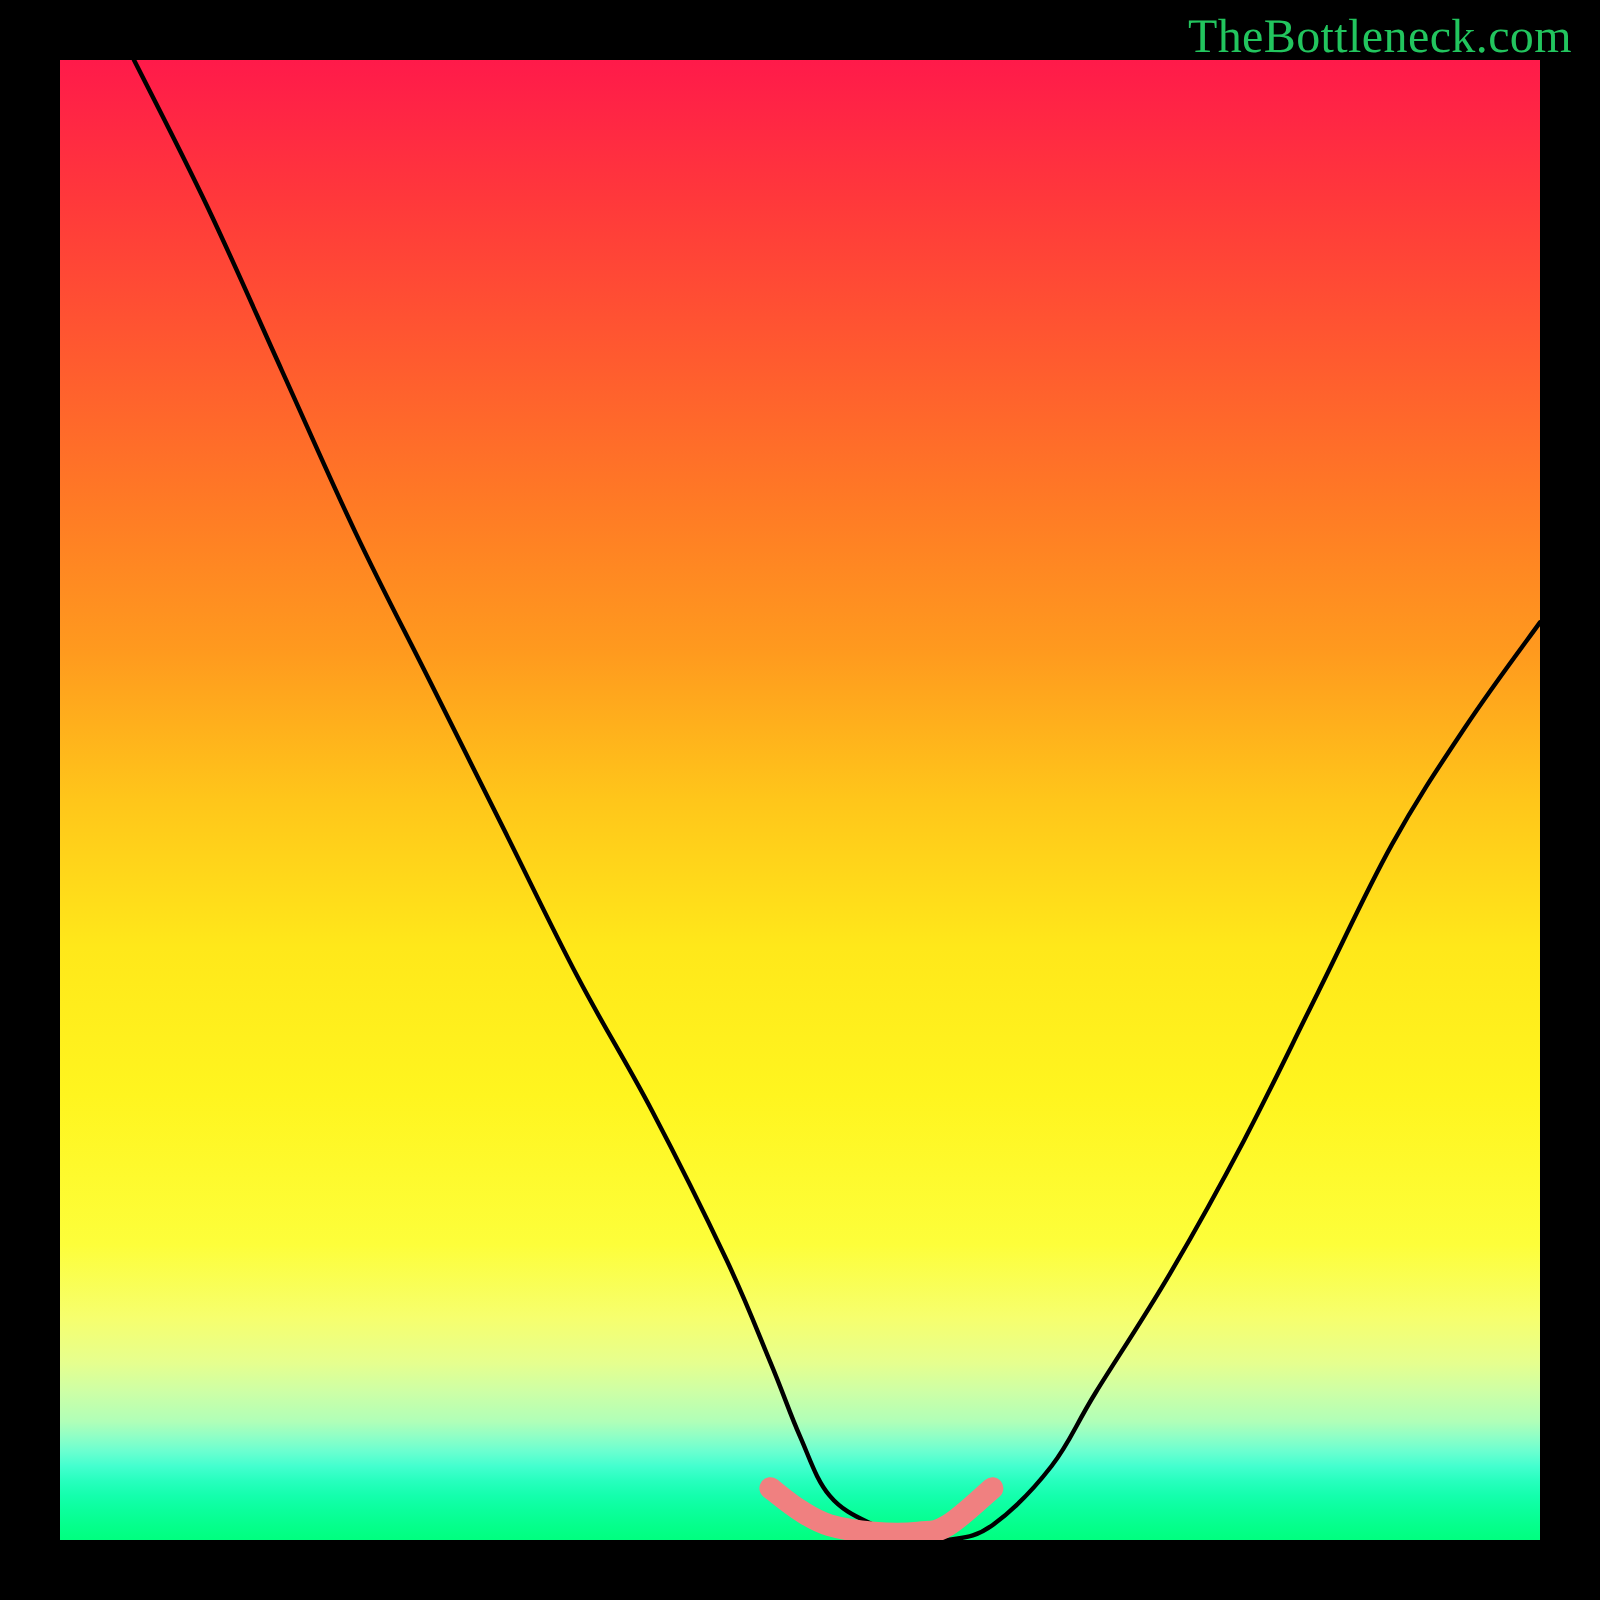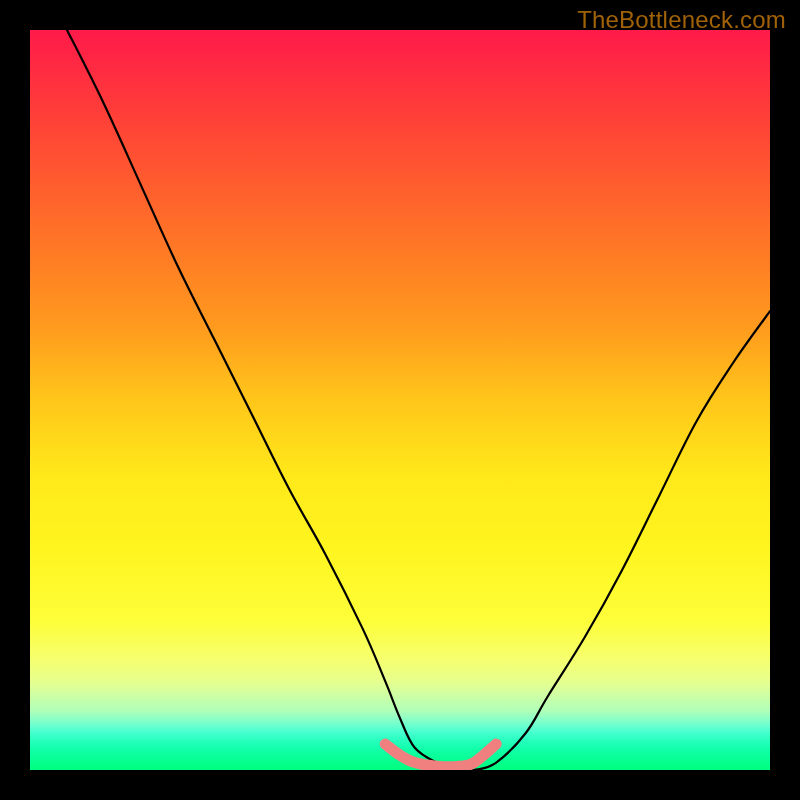--- a/index.html
+++ b/index.html
@@ -53,24 +53,25 @@
       #14ffad 97%,
       #0bff9c 98%,
       #05ff8c 99%,
       #00ff7f 100%
     );
   }
   .watermark {
     position: absolute;
     top: 6px;
     right: 14px;
-    color: #a16207;
+    color: #22c55e;
     font-size: 24px;
     font-weight: 400;
     letter-spacing: 0.2px;
+    font-family: Liberation Serif, serif;
   }
   svg.curve {
     position: absolute;
     left: 0;
     top: 0;
     width: 100%;
     height: 100%;
     overflow: visible;
   }
 </style>

